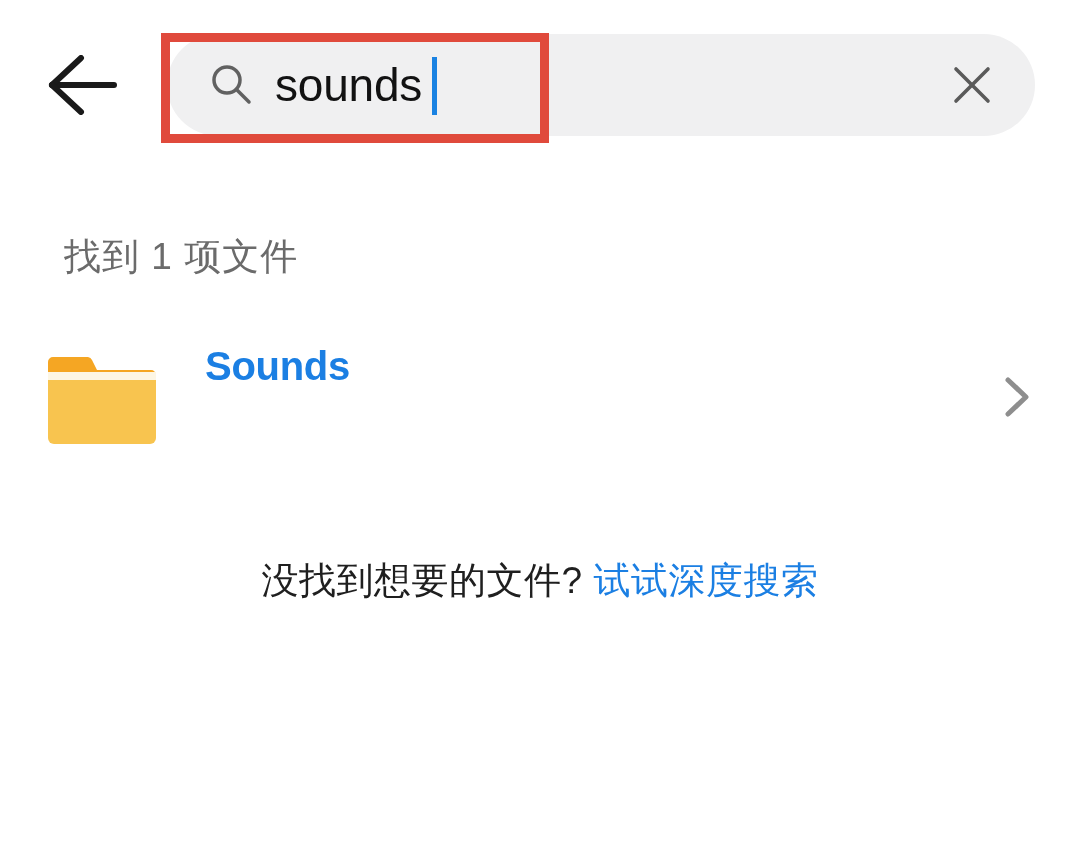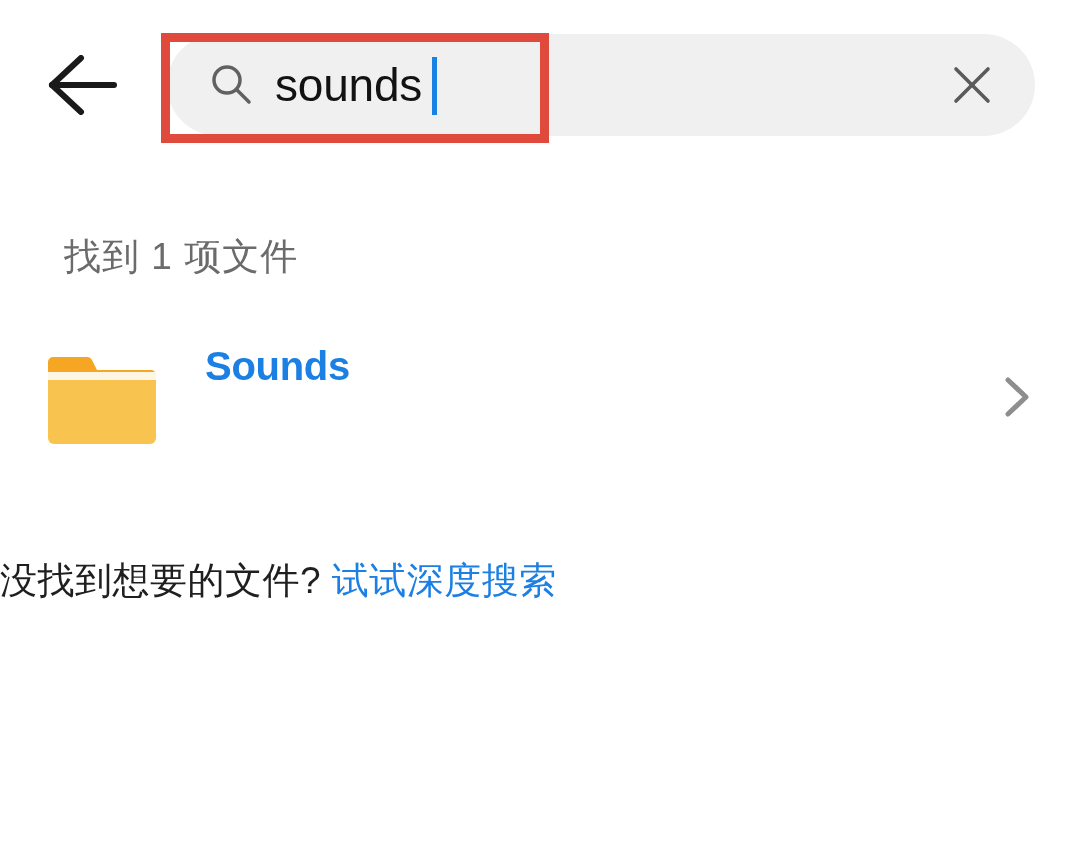--- a/index.html
+++ b/index.html
@@ -156,21 +156,21 @@
     height: 44px;
   }
   #chevron-icon svg { display: block; }
 
   
   #deep-search-prompt {
     position: absolute;
     left: 0;
     top: 556px;
     width: 1080px;
-    text-align: left;
+    text-align: center;
     font-size: 37px;
     letter-spacing: 0.5px;
     white-space: nowrap;
   }
   #deep-search-prompt .prompt-text {
     color: #1f1f1f;
   }
   #deep-search-prompt .deep-link {
     color: #1b7fe3;
     cursor: pointer;

